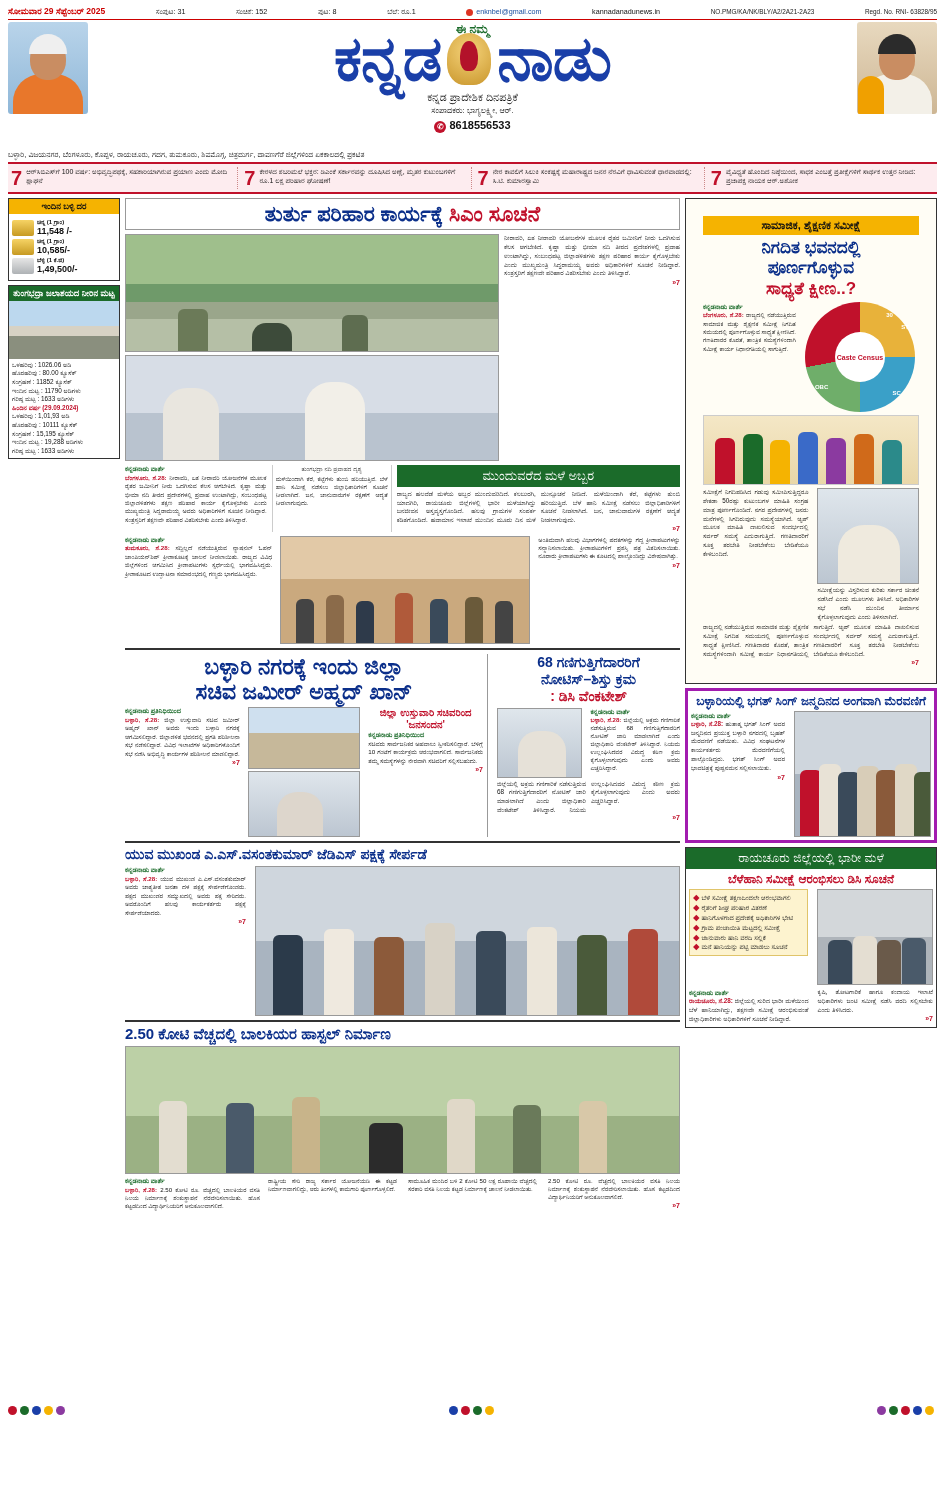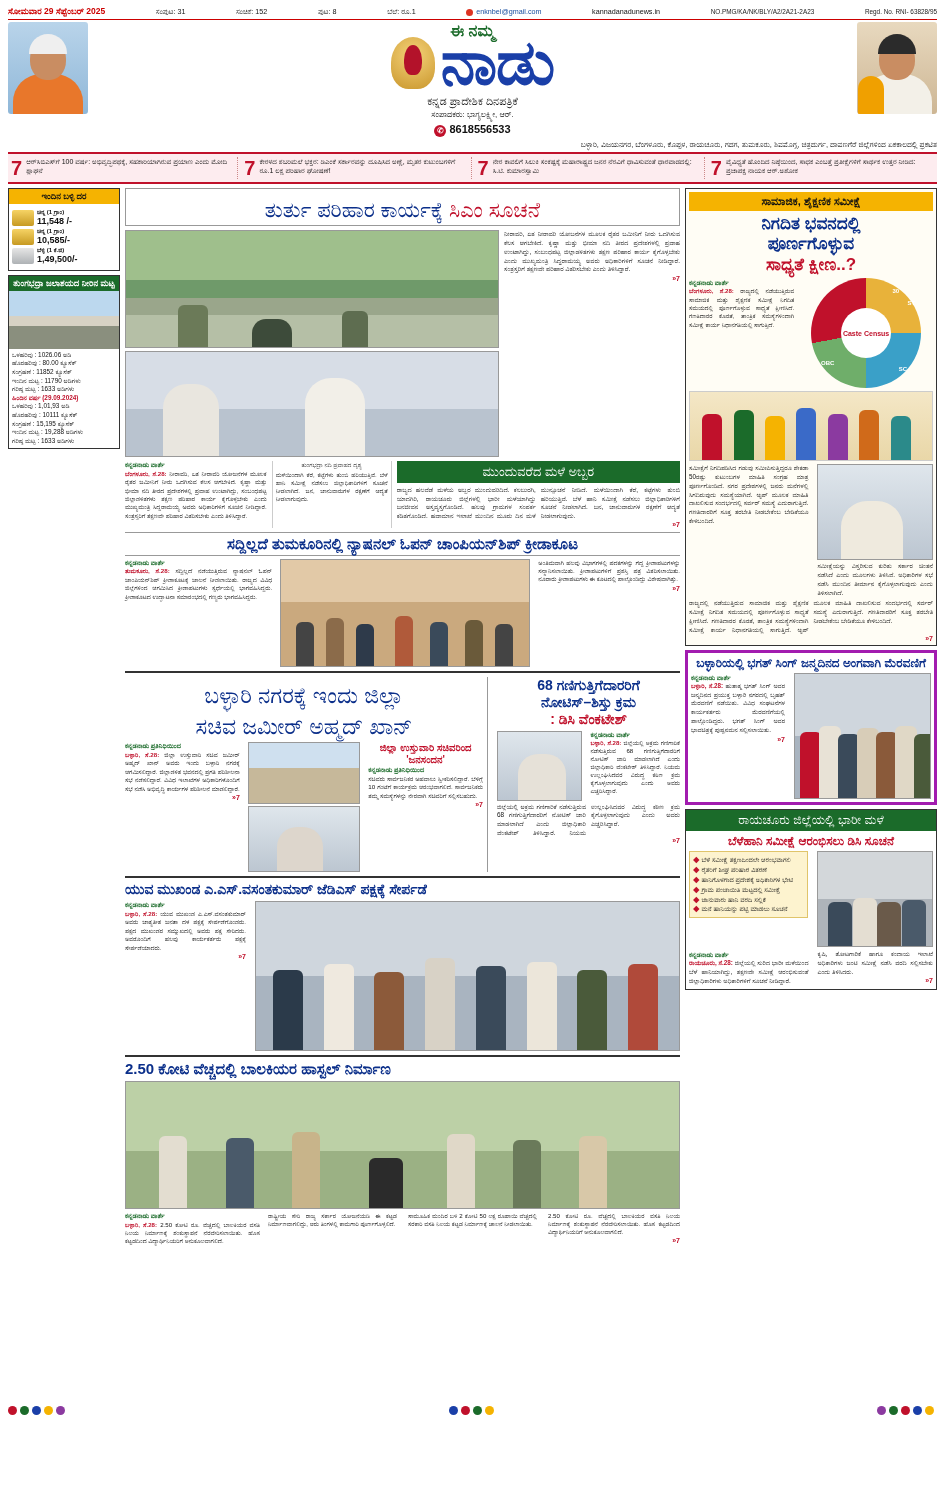--- a/index.html
+++ b/index.html
@@ -28,32 +28,32 @@
   .p-right{background:linear-gradient(#e8d9bf,#cdb694);}
   .face{position:absolute;left:50%;transform:translateX(-50%);}
   .head{width:36px;height:42px;border-radius:50% 50% 45% 45%;background:#c98d62;top:14px;}
   .hair{width:38px;height:20px;border-radius:20px 20px 0 0;background:#efefef;top:10px;}
   .hairdark{background:#2b2b2b;}
   .body-sh{width:70px;height:40px;border-radius:28px 28px 0 0;bottom:0;}
   .kurta-o{background:#e8772b;}
   .kurta-w{background:#f3f0e8;}
   .shawl{background:#f0a000;}
   .title-wrap{flex:1;text-align:center;}
-  .ee-namma{font-size:16px;color:#1b6b2a;font-weight:bold;margin-bottom:-6px;}
+  .ee-namma{font-size:12px;color:#1b6b2a;font-weight:bold;margin-bottom:-6px;}
   .main-title{font-size:62px;line-height:0.95;font-weight:bold;color:#1a3fa8;
     letter-spacing:-1px;display:flex;align-items:center;justify-content:center;gap:6px;}
   .emblem{width:44px;height:52px;background:radial-gradient(circle at 50% 35%,#f5d37a,#c9962c);
     border-radius:50% 50% 40% 40%;position:relative;display:inline-block;}
   .emblem:after{content:"";position:absolute;left:50%;top:8px;transform:translateX(-50%);
     width:18px;height:30px;background:#b3122a;border-radius:50% 50% 40% 40%;}
   .subtitle{font-size:11px;color:#111;margin-top:2px;}
   .phone{font-size:11px;font-weight:bold;color:#111;margin-top:3px;}
   .phone .pi{display:inline-block;width:12px;height:12px;border-radius:50%;background:#c0112b;color:#fff;
     font-size:8px;line-height:12px;text-align:center;margin-right:3px;}
-  .districts{font-size:7.5px;color:#111;text-align:right;margin:3px 0 2px;}
+  .districts{font-size:7.5px;color:#111;text-align:left;margin:17px 0 2px;}
 
   
   .teasers{display:flex;gap:3px;border-top:2px solid #c0112b;border-bottom:2px solid #c0112b;padding:3px 0;background:#fdecef;}
   .teaser{flex:1;display:flex;gap:4px;align-items:flex-start;padding:1px 3px;border-right:1px dotted #c88;}
   .teaser:last-child{border-right:none;}
   .t-num{font-size:20px;font-weight:bold;color:#c0112b;line-height:1;}
   .t-txt{font-size:7px;line-height:1.25;color:#111;}
 
   
   .body-grid{display:flex;gap:5px;margin-top:4px;flex:1;}
@@ -77,21 +77,21 @@
   .cartoon{height:170px;background:#fdf6e6;border-top:1px solid #333;position:relative;overflow:hidden;}
   .c-fig{position:absolute;bottom:4px;border-radius:8px 8px 2px 2px;}
   .c1{left:6px;width:34px;height:90px;background:#e05a7a;}
   .c2{left:40px;width:30px;height:78px;background:#6fae6a;}
   .c3{left:70px;width:34px;height:86px;background:#e8b23a;}
   .c-head{position:absolute;width:18px;height:20px;border-radius:50%;background:#d9a06a;}
   .cap-strip{font-size:6.5px;text-align:center;padding:2px;}
 
   
   .headline-red{color:#c0112b;font-weight:bold;text-align:center;font-size:15px;line-height:1.2;}
-  .headline-blue{color:#0b2f8a;font-weight:normal;text-align:center;font-size:21px;line-height:1.15;margin-top:6px;}
+  .headline-blue{color:#0b2f8a;font-weight:bold;text-align:center;font-size:21px;line-height:1.15;margin-top:0;}
   .hl-band{border:1px solid #999;padding:3px 4px;margin-bottom:4px;}
   .photo{background:#cbd7c8;border:1px solid #999;position:relative;overflow:hidden;}
   .ph-river{background:linear-gradient(#9fbf8c 0 42%,#6f9a6a 42% 58%,#9aa68b 58% 72%,#b5bfa6 72% 100%);}
   .ph-people{background:linear-gradient(#d7dde6 0 55%,#b9c3cf 55% 100%);}
   .ph-stage{background:linear-gradient(#e2c9a7 0 40%,#caa97e 40% 100%);}
   .ph-crowd{background:linear-gradient(#cfd6dd 0 50%,#a9b4c0 50% 100%);}
   .ph-field{background:linear-gradient(#bcd0a6 0 55%,#9bb184 55% 100%);}
   .ph-hall{background:linear-gradient(#d3d7da 0 50%,#aeb4ba 50% 100%);}
   .ph-bldg{background:linear-gradient(#cfe0ef 0 42%,#c6b89a 42% 100%);}
   .ph-portrait{background:linear-gradient(#dfe6ec,#bcc6d1);}
@@ -145,20 +145,21 @@
   <div class="masthead">
     <div class="portrait p-left">
       <div class="face body-sh kurta-o" style="bottom:0;"></div>
       <div class="face head" style="top:16px;"></div>
       <div class="face hair" style="top:12px;"></div>
     </div>
 
     <div class="title-wrap">
       <div class="ee-namma">ಈ ನಮ್ಮ</div>
       <div class="main-title">
+        <span>ಕನ್ನಡ</span>
         <span class="emblem"></span>
         <span>ನಾಡು</span>
       </div>
       <div class="subtitle">ಕನ್ನಡ ಪ್ರಾದೇಶಿಕ ದಿನಪತ್ರಿಕೆ</div>
       <div class="subtitle" style="font-size:8px">ಸಂಪಾದಕರು: ಭಾಗ್ಯಲಕ್ಷ್ಮೀ, ಆರ್.</div>
       <div class="phone"><span class="pi">✆</span><span>8618556533</span></div>
     </div>
 
     <div class="portrait p-right">
       <div class="face body-sh kurta-w" style="bottom:0;"></div>
@@ -281,21 +282,20 @@
         <div style="width:52%;">
           <div class="sec-hd-green">ಮುಂದುವರೆದ ಮಳೆ ಅಬ್ಬರ</div>
           <div class="colmns" style="margin-top:3px;">
             <span>ರಾಜ್ಯದ ಹಲವೆಡೆ ಮಳೆಯ ಅಬ್ಬರ ಮುಂದುವರಿದಿದೆ. ಕಲಬುರಗಿ, ಯಾದಗಿರಿ, ರಾಯಚೂರು ಜಿಲ್ಲೆಗಳಲ್ಲಿ ಭಾರೀ ಮಳೆಯಾಗಿದ್ದು ಜನಜೀವನ ಅಸ್ತವ್ಯಸ್ತಗೊಂಡಿದೆ. ಹಲವು ಗ್ರಾಮಗಳ ಸಂಪರ್ಕ ಕಡಿತಗೊಂಡಿದೆ. ಹವಾಮಾನ ಇಲಾಖೆ ಮುಂದಿನ ಮೂರು ದಿನ ಮಳೆ ಮುನ್ಸೂಚನೆ ನೀಡಿದೆ.</span>
             <span>ಮಳೆಯಿಂದಾಗಿ ಕೆರೆ, ಕಟ್ಟೆಗಳು ತುಂಬಿ ಹರಿಯುತ್ತಿವೆ. ಬೆಳೆ ಹಾನಿ ಸಮೀಕ್ಷೆ ನಡೆಸಲು ಜಿಲ್ಲಾಧಿಕಾರಿಗಳಿಗೆ ಸೂಚನೆ ನೀಡಲಾಗಿದೆ. ಜನ, ಜಾನುವಾರುಗಳ ರಕ್ಷಣೆಗೆ ಆದ್ಯತೆ ನೀಡಲಾಗುವುದು.</span>
           </div>
           <div class="more">»7</div>
         </div>
       </div>
 
-      <div class="sec-hd-blue" style="border-top:1px solid #999;border-bottom:1px solid #999;padding:2px 0;">ಸದ್ದಿಲ್ಲದೆ ತುಮಕೂರಿನಲ್ಲಿ ನ್ಯಾಷನಲ್ ಓಪನ್ ಚಾಂಪಿಯನ್‌ಶಿಪ್ ಕ್ರೀಡಾಕೂಟ</div>
       <div class="flexrow" style="margin:3px 0 4px;">
         <div style="width:27%;font-size:6.2px;line-height:1.35;text-align:justify;">
           <div class="byline">ಕನ್ನಡನಾಡು ವಾರ್ತೆ</div>
           <span style="color:#c0112b;font-weight:bold">ತುಮಕೂರು, ಸೆ.28:</span>
           <span>ಸದ್ದಿಲ್ಲದೆ ನಡೆಯುತ್ತಿರುವ ನ್ಯಾಷನಲ್ ಓಪನ್ ಚಾಂಪಿಯನ್‌ಶಿಪ್ ಕ್ರೀಡಾಕೂಟಕ್ಕೆ ಚಾಲನೆ ನೀಡಲಾಯಿತು. ರಾಜ್ಯದ ವಿವಿಧ ಜಿಲ್ಲೆಗಳಿಂದ ಆಗಮಿಸಿದ ಕ್ರೀಡಾಪಟುಗಳು ಸ್ಪರ್ಧೆಯಲ್ಲಿ ಭಾಗವಹಿಸಿದ್ದರು. ಕ್ರೀಡಾಕೂಟದ ಉದ್ಘಾಟನಾ ಸಮಾರಂಭದಲ್ಲಿ ಗಣ್ಯರು ಭಾಗವಹಿಸಿದ್ದರು.</span>
         </div>
         <div style="width:47%;padding:0 3px;">
           <div class="photo ph-stage" style="height:108px;">
             <div class="silh" style="left:6%;width:18px;height:44px;background:#444;"></div>
             <div class="silh" style="left:18%;width:18px;height:48px;background:#8b6b4a;"></div>
@@ -412,21 +412,21 @@
             <span>2.50 ಕೋಟಿ ರೂ. ವೆಚ್ಚದಲ್ಲಿ ಬಾಲಕಿಯರ ವಸತಿ ನಿಲಯ ನಿರ್ಮಾಣಕ್ಕೆ ಶಂಕುಸ್ಥಾಪನೆ ನೆರವೇರಿಸಲಾಯಿತು. ಹೊಸ ಕಟ್ಟಡದಿಂದ ವಿದ್ಯಾರ್ಥಿನಿಯರಿಗೆ ಅನುಕೂಲವಾಗಲಿದೆ.</span>
             <div class="more">»7</div>
           </div>
         </div>
       </div>
 
     </div>
 
     <div class="col-right">
 
-      <div style="border:1px solid #333;padding:3px;margin-bottom:4px;background:#fffdf5;">
+      <div style="border:1px solid #333;padding:17px;margin-bottom:4px;background:#fffdf5;">
         <div class="right-hd">ಸಾಮಾಜಿಕ, ಶೈಕ್ಷಣಿಕ ಸಮೀಕ್ಷೆ</div>
         <div class="right-title">
           <div>ನಿಗದಿತ ಭವನದಲ್ಲಿ</div>
           <div>ಪೂರ್ಣಗೊಳ್ಳುವ</div>
           <div class="q">ಸಾಧ್ಯತೆ ಕ್ಷೀಣ..?</div>
         </div>
 
         <div class="flexrow">
           <div style="width:44%;font-size:6.1px;line-height:1.38;text-align:justify;">
             <div class="byline">ಕನ್ನಡನಾಡು ವಾರ್ತೆ</div>

